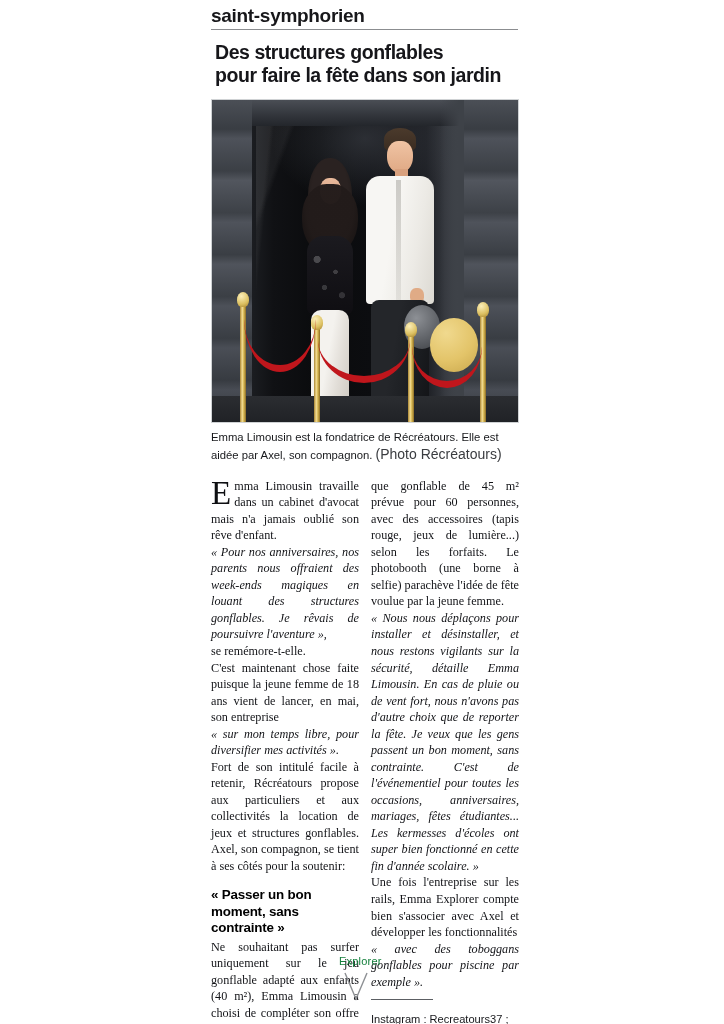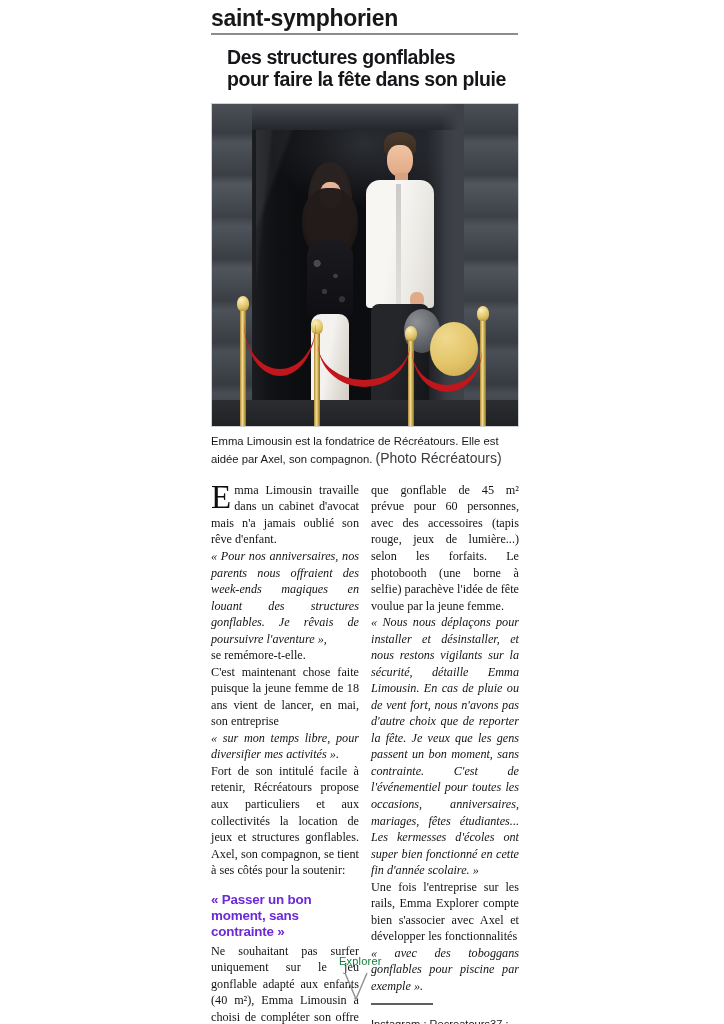--- a/index.html
+++ b/index.html
@@ -18,21 +18,21 @@
     position: absolute;
     left: 211px;
     top: 0px;
     width: 308px;
   }
 
   
   .kicker {
     font-family: "Liberation Sans", sans-serif;
     font-weight: bold;
-    font-size: 23px;
+    font-size: 19px;
     line-height: 1.05;
     color: #17171a;
     letter-spacing: -0.3px;
     padding-top: 6px;
     padding-bottom: 3px;
   }
   .kicker-rule {
     height: 1.5px;
     background: #8b8d90;
     width: 307px;
@@ -40,21 +40,21 @@
   }
 
   
   .headline {
     font-family: "Liberation Sans", sans-serif;
     font-weight: bold;
     font-size: 19.5px;
     line-height: 1.17;
     color: #16161a;
     letter-spacing: -0.45px;
-    margin: 0 0 12px 16px;
+    margin: 0 0 12px 4px;
   }
   .headline .hl-line { display: block; }
 
   
   .photo-wrap {
     width: 308px;
     height: 324px;
     border: 1px solid #cfd2d4;
     overflow: hidden;
     position: relative;
@@ -244,21 +244,21 @@
     font-family: "Liberation Serif", serif;
     font-weight: normal;
     color: #0e0f12;
   }
 
   .subhead {
     font-family: "Liberation Sans", sans-serif;
     font-weight: bold;
     font-size: 13.4px;
     line-height: 1.2;
-    color: #6d28d9;
+    color: #000000;
     margin: 13px 0 3px 0;
     letter-spacing: -0.2px;
   }
 
   .contact-rule {
     width: 62px; height: 1.2px; background: #5c5f63;
     margin: 9px 0 7px 0;
   }
   .contact {
     font-family: "Liberation Sans", sans-serif;
@@ -293,21 +293,21 @@
 </head>
 <body>
 
 <div id="article">
 
   <div class="kicker">saint-symphorien</div>
   <div class="kicker-rule"></div>
 
   <h1 class="headline">
     <span class="hl-line">Des structures gonflables</span>
-    <span class="hl-line">pour faire la fête dans son pluie</span>
+    <span class="hl-line">pour faire la fête dans son jardin</span>
   </h1>
 
   <div class="photo-wrap">
     <div class="photo">
       <div class="canopy"></div>
       <div class="pillar left"></div>
       <div class="pillar right"></div>
       <div class="backdrop-sheen"></div>
 
       <div class="fig-w">

